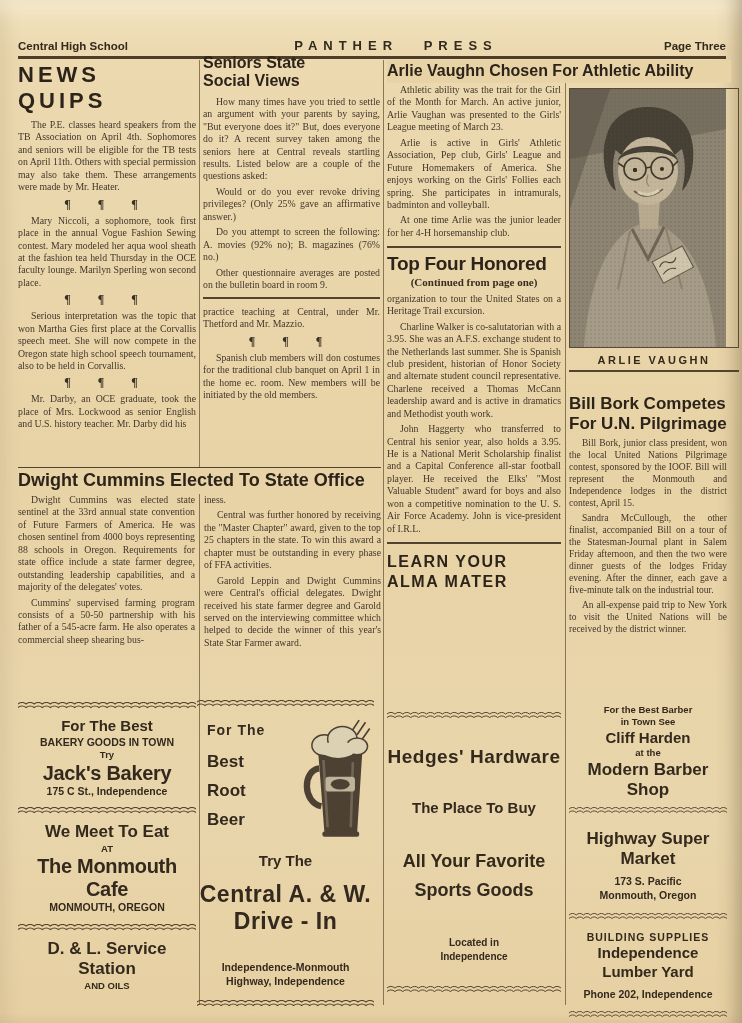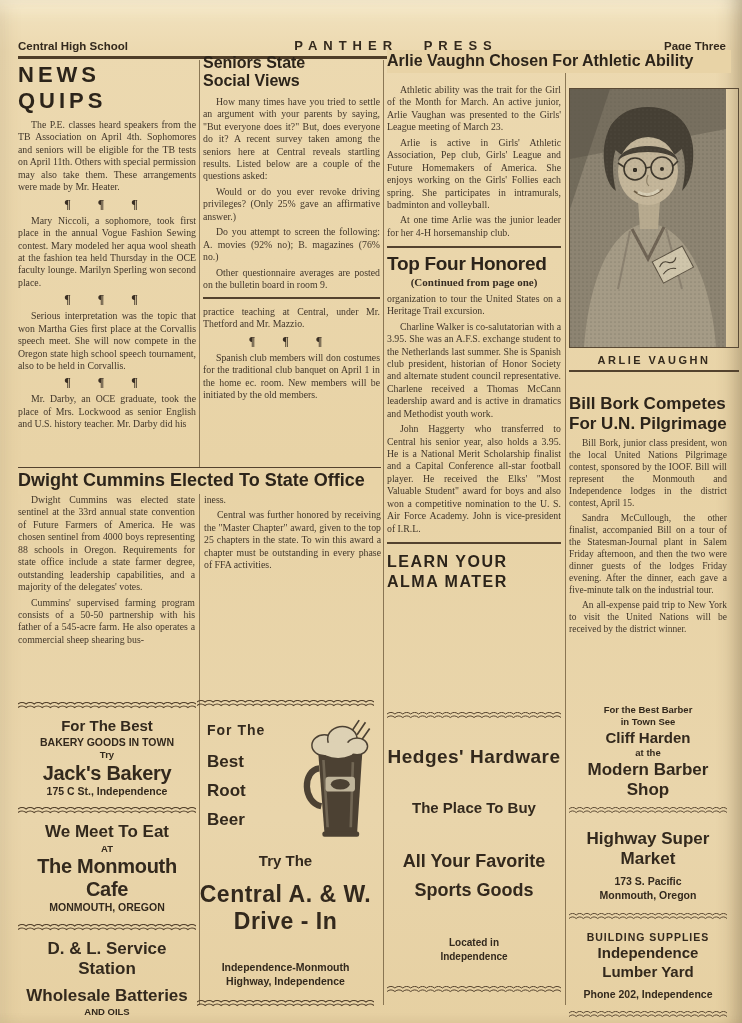--- a/index.html
+++ b/index.html
@@ -26,21 +26,21 @@
   .col{position:absolute;}
   .c1{left:18px;top:60px;width:178px;}
   .c2{left:203px;top:52px;width:177px;}
   .c3{left:387px;top:84px;width:174px;}
   .c4{left:569px;top:88px;width:158px;}
   
   .h-quips{font-family:"Liberation Sans",sans-serif;font-weight:bold;font-size:22px;letter-spacing:4px;color:#2c241a;margin:2px 0 5px;}
   .h-col{font-family:"Liberation Sans",sans-serif;font-weight:bold;font-size:16px;line-height:1.12;color:#2c241a;margin:2px 0 6px;}
   .h-span{position:absolute;font-family:"Liberation Sans",sans-serif;font-weight:bold;color:#2c241a;background:#e8d3a6;}
   .h-dwight{left:18px;top:468px;width:363px;font-size:18px;padding:2px 0 3px;}
-  .h-arlie{left:387px;top:50px;width:344px;font-size:16px;padding:2px 0 3px;}
+  .h-arlie{left:387px;top:60px;width:344px;font-size:16px;padding:2px 0 3px;}
   .h-topfour{font-family:"Liberation Sans",sans-serif;font-weight:bold;font-size:19px;letter-spacing:-0.3px;color:#2c241a;margin:4px 0 1px;}
   .h-sub{font-weight:bold;font-size:11px;text-align:center;color:#372d22;margin:0 0 5px;}
   .h-alma{font-family:"Liberation Sans",sans-serif;font-weight:bold;font-size:16px;letter-spacing:1.5px;line-height:1.25;color:#2c241a;margin:8px 0 4px;}
   .h-bork{font-family:"Liberation Sans",sans-serif;font-weight:bold;font-size:17px;line-height:1.15;color:#2c241a;margin:6px 0 5px;}
   
   .bp{font-size:9.8px;line-height:1.27;text-align:justify;text-indent:13px;margin:0 0 3px;color:#41362a;}
   .c4 .bp{font-size:9.5px;line-height:1.26;}
   .noind{text-indent:0;}
   .pil{text-align:center;font-weight:bold;font-size:12px;letter-spacing:12px;color:#3a2f24;margin:2px 0 3px;}
   
@@ -121,20 +121,21 @@
   <div class="rule" style="position:absolute;left:18px;top:463px;width:363px;"></div>
   <div class="h-span h-dwight">Dwight Cummins  Elected To State Office</div>
   <div class="dwight-body">
     <div class="dc">
       <p class="bp">Dwight Cummins was elected state sentinel at the 33rd annual state convention of Future Farmers of America.  He was chosen sentinel from 4000 boys representing 88 schools in Oregon. Requirements for state office include a state farmer degree, outstanding leadership capabilities, and a majority of the delegates' votes.</p>
       <p class="bp">Cummins' supervised farming program consists of a 50-50 partnership with his father of a 545-acre farm.  He also operates a commercial sheep shearing bus-</p>
     </div>
     <div class="dc">
       <p class="bp noind">iness.</p>
       <p class="bp">Central was further honored by receiving the "Master Chapter" award, given to the top 25 chapters in the state. To win this award a chapter must be outstanding in every phase of FFA activities.</p>
+      <p class="bp">Garold Leppin and Dwight Cummins were Central's official delegates. Dwight received his state farmer degree and Garold served on the interviewing committee which helped to decide the winner of this year's State Star Farmer award.</p>
     </div>
   </div>
 
   <div class="h-span h-arlie">Arlie Vaughn Chosen For Athletic Ability</div>
 
   <div class="col c3">
     <p class="bp">Athletic ability was the trait for the Girl of the Month for March.  An active junior, Arlie Vaughan was presented to the Girls' League meeting of March 23.</p>
     <p class="bp">Arlie is active in Girls' Athletic Association, Pep club, Girls' League and Future Homemakers of America. She enjoys working on the Girls' Follies each spring. She participates in intramurals, badminton and volleyball.</p>
     <p class="bp">At one time Arlie was the junior leader for her 4-H horsemanship club.</p>
     <div class="rule" style="margin:7px 0 5px;"></div>
@@ -232,21 +233,20 @@
       <div class="ad-xs">AT</div>
       <div class="ad-xl">The Monmouth Cafe</div>
       <div class="ad-s">MONMOUTH, OREGON</div>
     </div>
     <div class="wavy"><svg viewBox="0 0 176 8" preserveAspectRatio="none" width="100%" height="8">
           <path d="M0 2 q4 -3.2 8 0 q4 -3.2 8 0 q4 -3.2 8 0 q4 -3.2 8 0 q4 -3.2 8 0 q4 -3.2 8 0 q4 -3.2 8 0 q4 -3.2 8 0 q4 -3.2 8 0 q4 -3.2 8 0 q4 -3.2 8 0 q4 -3.2 8 0 q4 -3.2 8 0 q4 -3.2 8 0 q4 -3.2 8 0 q4 -3.2 8 0 q4 -3.2 8 0 q4 -3.2 8 0 q4 -3.2 8 0 q4 -3.2 8 0 q4 -3.2 8 0 q4 -3.2 8 0" fill="none" stroke="#55432d" stroke-width="1"></path>
           <path d="M0 5.5 q4 -3.2 8 0 q4 -3.2 8 0 q4 -3.2 8 0 q4 -3.2 8 0 q4 -3.2 8 0 q4 -3.2 8 0 q4 -3.2 8 0 q4 -3.2 8 0 q4 -3.2 8 0 q4 -3.2 8 0 q4 -3.2 8 0 q4 -3.2 8 0 q4 -3.2 8 0 q4 -3.2 8 0 q4 -3.2 8 0 q4 -3.2 8 0 q4 -3.2 8 0 q4 -3.2 8 0 q4 -3.2 8 0 q4 -3.2 8 0 q4 -3.2 8 0 q4 -3.2 8 0" fill="none" stroke="#55432d" stroke-width="1"></path>
         </svg></div>
     <div class="ad ad-pad">
       <div class="ad-l">D. &amp; L. Service Station</div>
-      <div class="ad-l mt6">Wholesale Batteries</div>
       <div class="ad-xs">AND OILS</div>
 
     </div>
 
   </div>
 
   <div class="ads-c2">
     <div class="wavy"><svg viewBox="0 0 176 8" preserveAspectRatio="none" width="100%" height="8">
           <path d="M0 2 q4 -3.2 8 0 q4 -3.2 8 0 q4 -3.2 8 0 q4 -3.2 8 0 q4 -3.2 8 0 q4 -3.2 8 0 q4 -3.2 8 0 q4 -3.2 8 0 q4 -3.2 8 0 q4 -3.2 8 0 q4 -3.2 8 0 q4 -3.2 8 0 q4 -3.2 8 0 q4 -3.2 8 0 q4 -3.2 8 0 q4 -3.2 8 0 q4 -3.2 8 0 q4 -3.2 8 0 q4 -3.2 8 0 q4 -3.2 8 0 q4 -3.2 8 0 q4 -3.2 8 0" fill="none" stroke="#55432d" stroke-width="1"></path>
           <path d="M0 5.5 q4 -3.2 8 0 q4 -3.2 8 0 q4 -3.2 8 0 q4 -3.2 8 0 q4 -3.2 8 0 q4 -3.2 8 0 q4 -3.2 8 0 q4 -3.2 8 0 q4 -3.2 8 0 q4 -3.2 8 0 q4 -3.2 8 0 q4 -3.2 8 0 q4 -3.2 8 0 q4 -3.2 8 0 q4 -3.2 8 0 q4 -3.2 8 0 q4 -3.2 8 0 q4 -3.2 8 0 q4 -3.2 8 0 q4 -3.2 8 0 q4 -3.2 8 0 q4 -3.2 8 0" fill="none" stroke="#55432d" stroke-width="1"></path>

